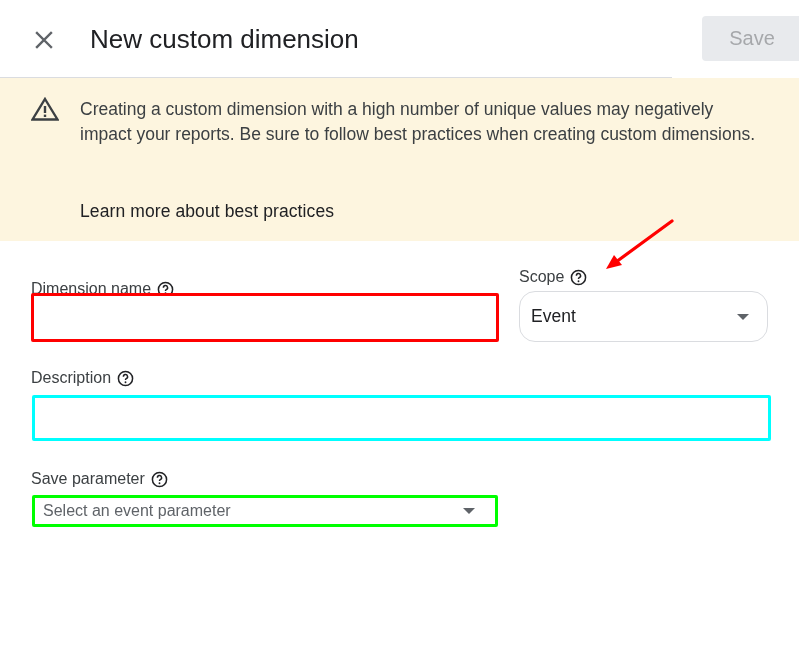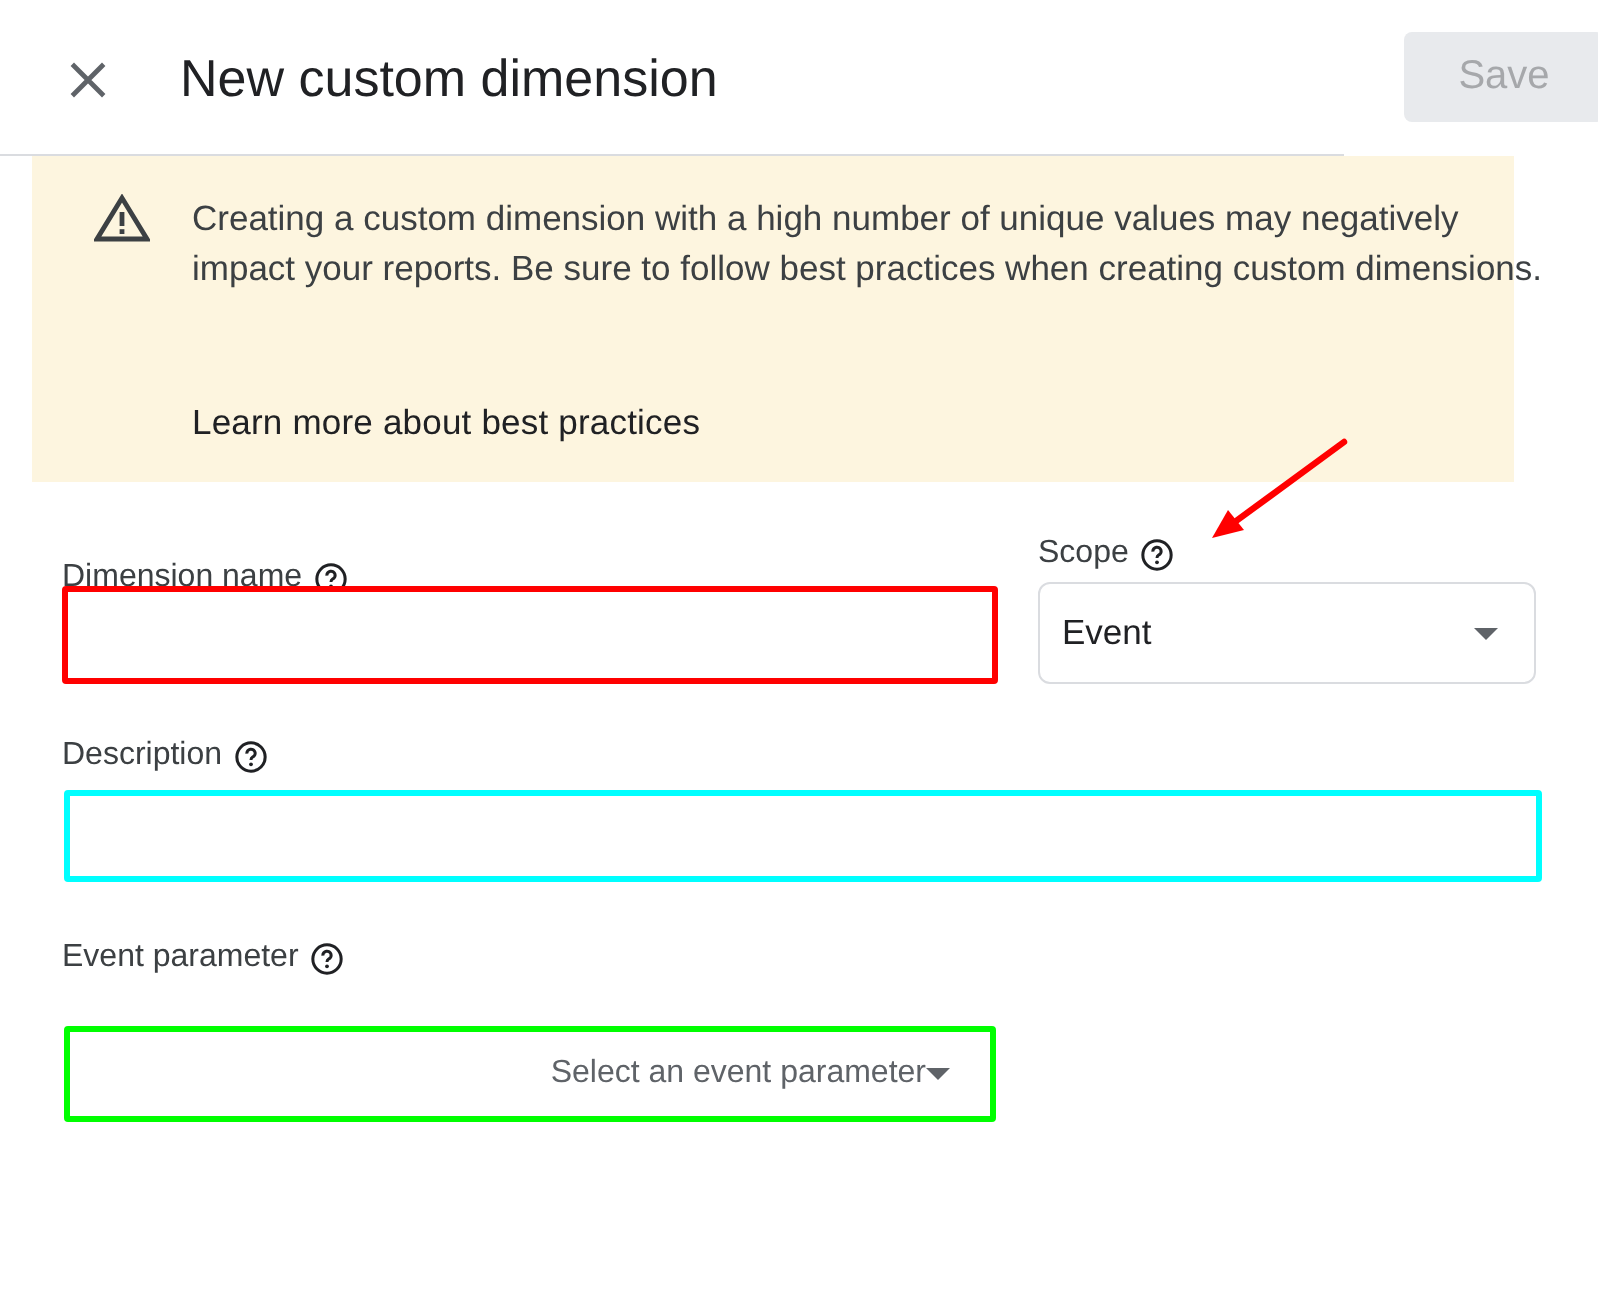--- a/index.html
+++ b/index.html
@@ -29,21 +29,21 @@
       position: absolute; left: 690px; top: 16px; width: 100px; height: 45px;
       background: #e8eaed; border: none; border-radius: 4px;
       color: #a6a8ab; font-size: 20px;
       font-family: "Liberation Sans", sans-serif;
       cursor: default;
       margin-left: 12px;
     }
 
     
     .banner {
-      position: absolute; left: 16px; top: 78px; width: 741px; height: 163px;
+      position: absolute; left: 0; top: 78px; width: 799px; height: 163px;
       background: #fdf5df;
     }
     .warn-icon { position: absolute; left: 31px; top: 19px; width: 28px; height: 24px; }
     .banner-text {
       position: absolute; left: 80px; top: 19px; width: 680px;
       font-size: 17.5px; line-height: 25px; color: #3c4043;
     }
     .banner-link {
       position: absolute; left: 80px; top: 121px;
       font-size: 17.5px; line-height: 24px; color: #202124;
@@ -123,46 +123,46 @@
   </div>
 
   <div class="field-label" style="left:519px; top:267px;">
     <span>Scope</span>
     <svg class="help-icon" viewBox="0 0 18 18">
       <circle cx="9" cy="9" r="7.5" fill="none" stroke="#202124" stroke-width="1.6"></circle>
       <path d="M6.8 7.2 A2.2 2.2 0 1 1 9.8 9.1 C9.2 9.4 9 9.8 9 10.6" fill="none" stroke="#202124" stroke-width="1.6"></path>
       <circle cx="9" cy="12.9" r="1" fill="#202124"></circle>
     </svg>
   </div>
-  <div class="select-box input-box" style="left:519px; top:291px; width:249px; height:51px; border-radius:6px;">
+  <div class="select-box input-box" style="left:519px; top:291px; width:249px; height:51px; border-radius:16px;">
     <span class="select-value">Event</span>
     <span class="caret"></span>
   </div>
 
   <div class="field-label" style="left:31px; top:368px;">
     <span>Description</span>
     <svg class="help-icon" viewBox="0 0 18 18">
       <circle cx="9" cy="9" r="7.5" fill="none" stroke="#202124" stroke-width="1.6"></circle>
       <path d="M6.8 7.2 A2.2 2.2 0 1 1 9.8 9.1 C9.2 9.4 9 9.8 9 10.6" fill="none" stroke="#202124" stroke-width="1.6"></path>
       <circle cx="9" cy="12.9" r="1" fill="#202124"></circle>
     </svg>
   </div>
   <div class="input-box hl-cyan" style="left:32px; top:395px; width:739px; height:46px;">
     <input type="text" value="" style="">
   </div>
 
   <div class="field-label" style="left:31px; top:469px;">
-    <span>Event parameter</span>
+    <span>Save parameter</span>
     <svg class="help-icon" viewBox="0 0 18 18">
       <circle cx="9" cy="9" r="7.5" fill="none" stroke="#202124" stroke-width="1.6"></circle>
       <path d="M6.8 7.2 A2.2 2.2 0 1 1 9.8 9.1 C9.2 9.4 9 9.8 9 10.6" fill="none" stroke="#202124" stroke-width="1.6"></path>
       <circle cx="9" cy="12.9" r="1" fill="#202124"></circle>
     </svg>
   </div>
-  <div class="select-box hl-green" style="left:32px; top:513px; width:466px; height:48px;text-align:right;">
+  <div class="select-box hl-green" style="left:32px; top:495px; width:466px; height:32px;">
     <span class="select-placeholder">Select an event parameter</span>
     <span class="caret" style="margin-right:20px;"></span>
   </div>
 
   <svg class="arrow-annot" viewBox="0 0 80 60">
     <line x1="72" y1="6" x2="16" y2="47" stroke="#ff0000" stroke-width="3.2" stroke-linecap="round"></line>
     <path d="M6 54 L14 40 L22 50 Z" fill="#ff0000"></path>
   </svg>
 
 </div>

